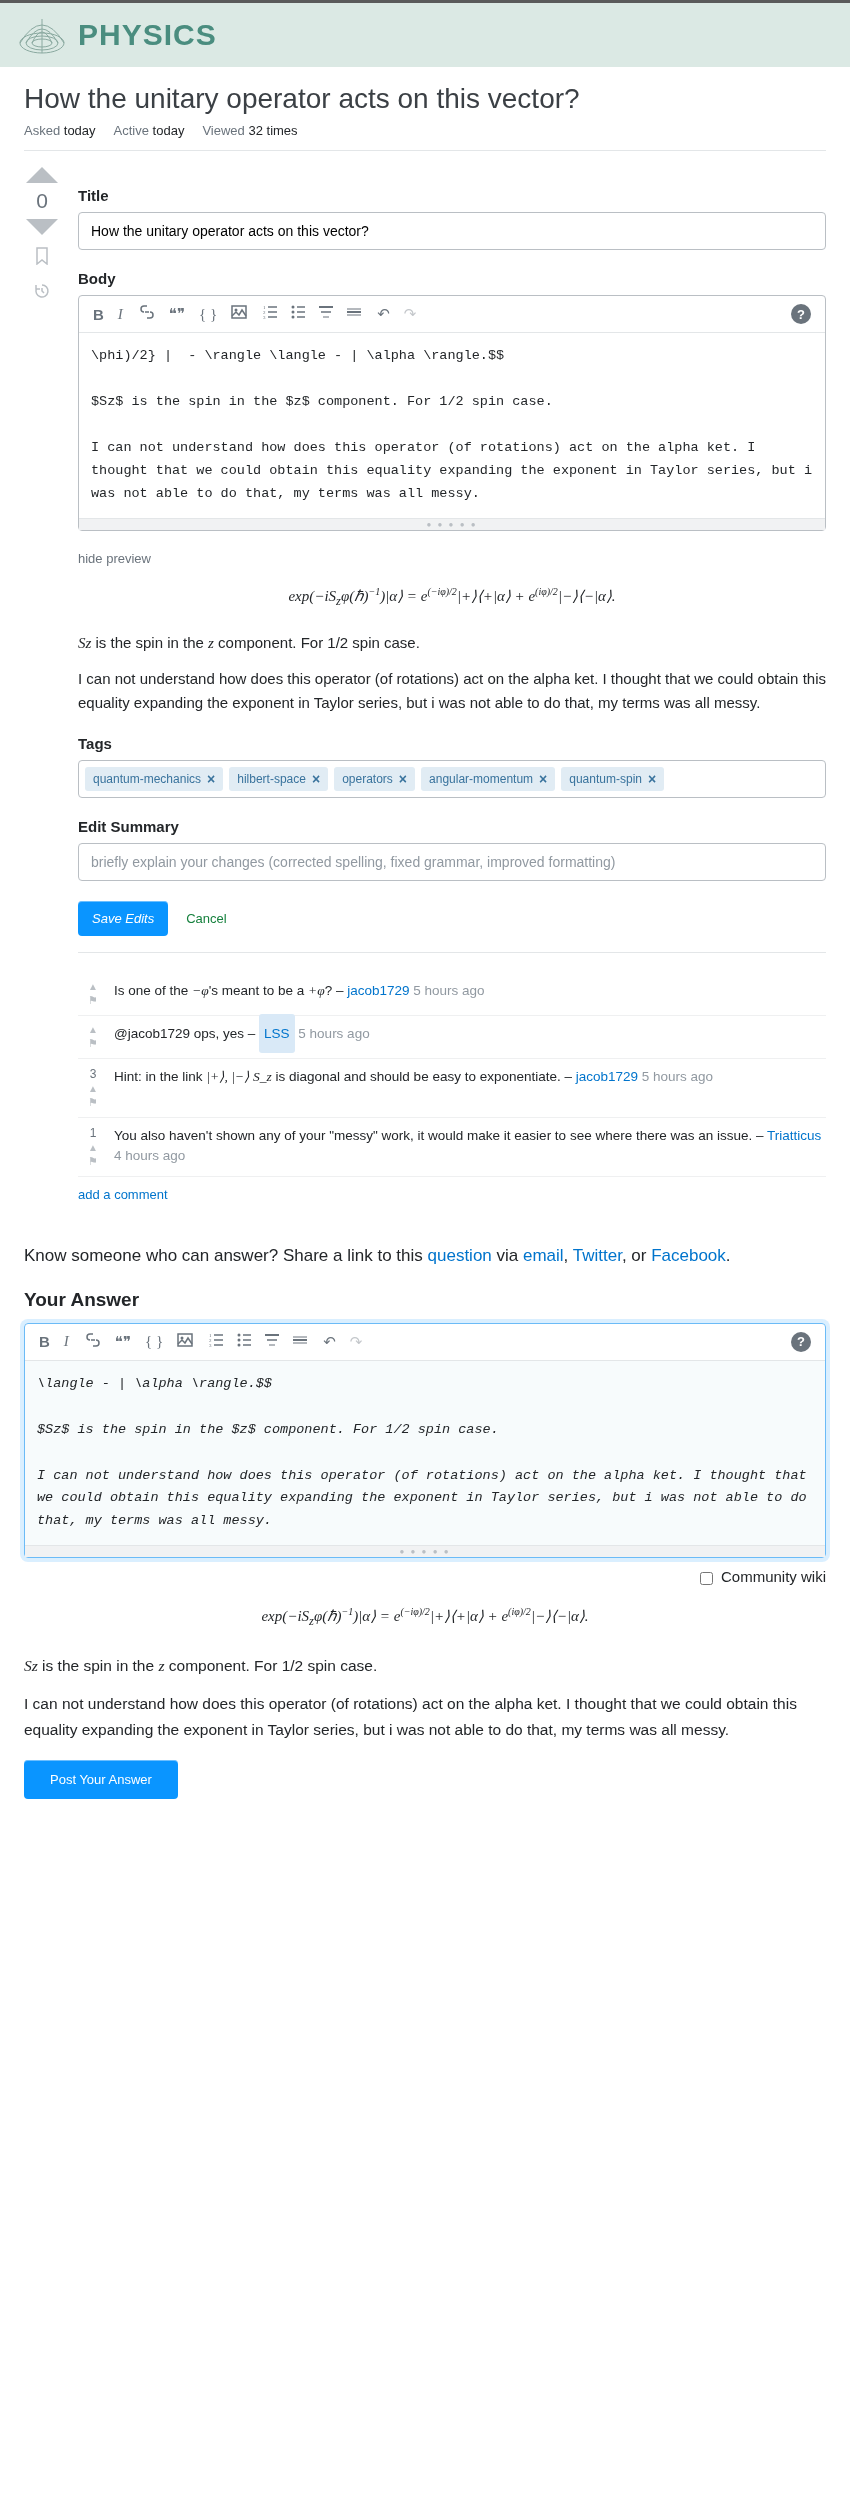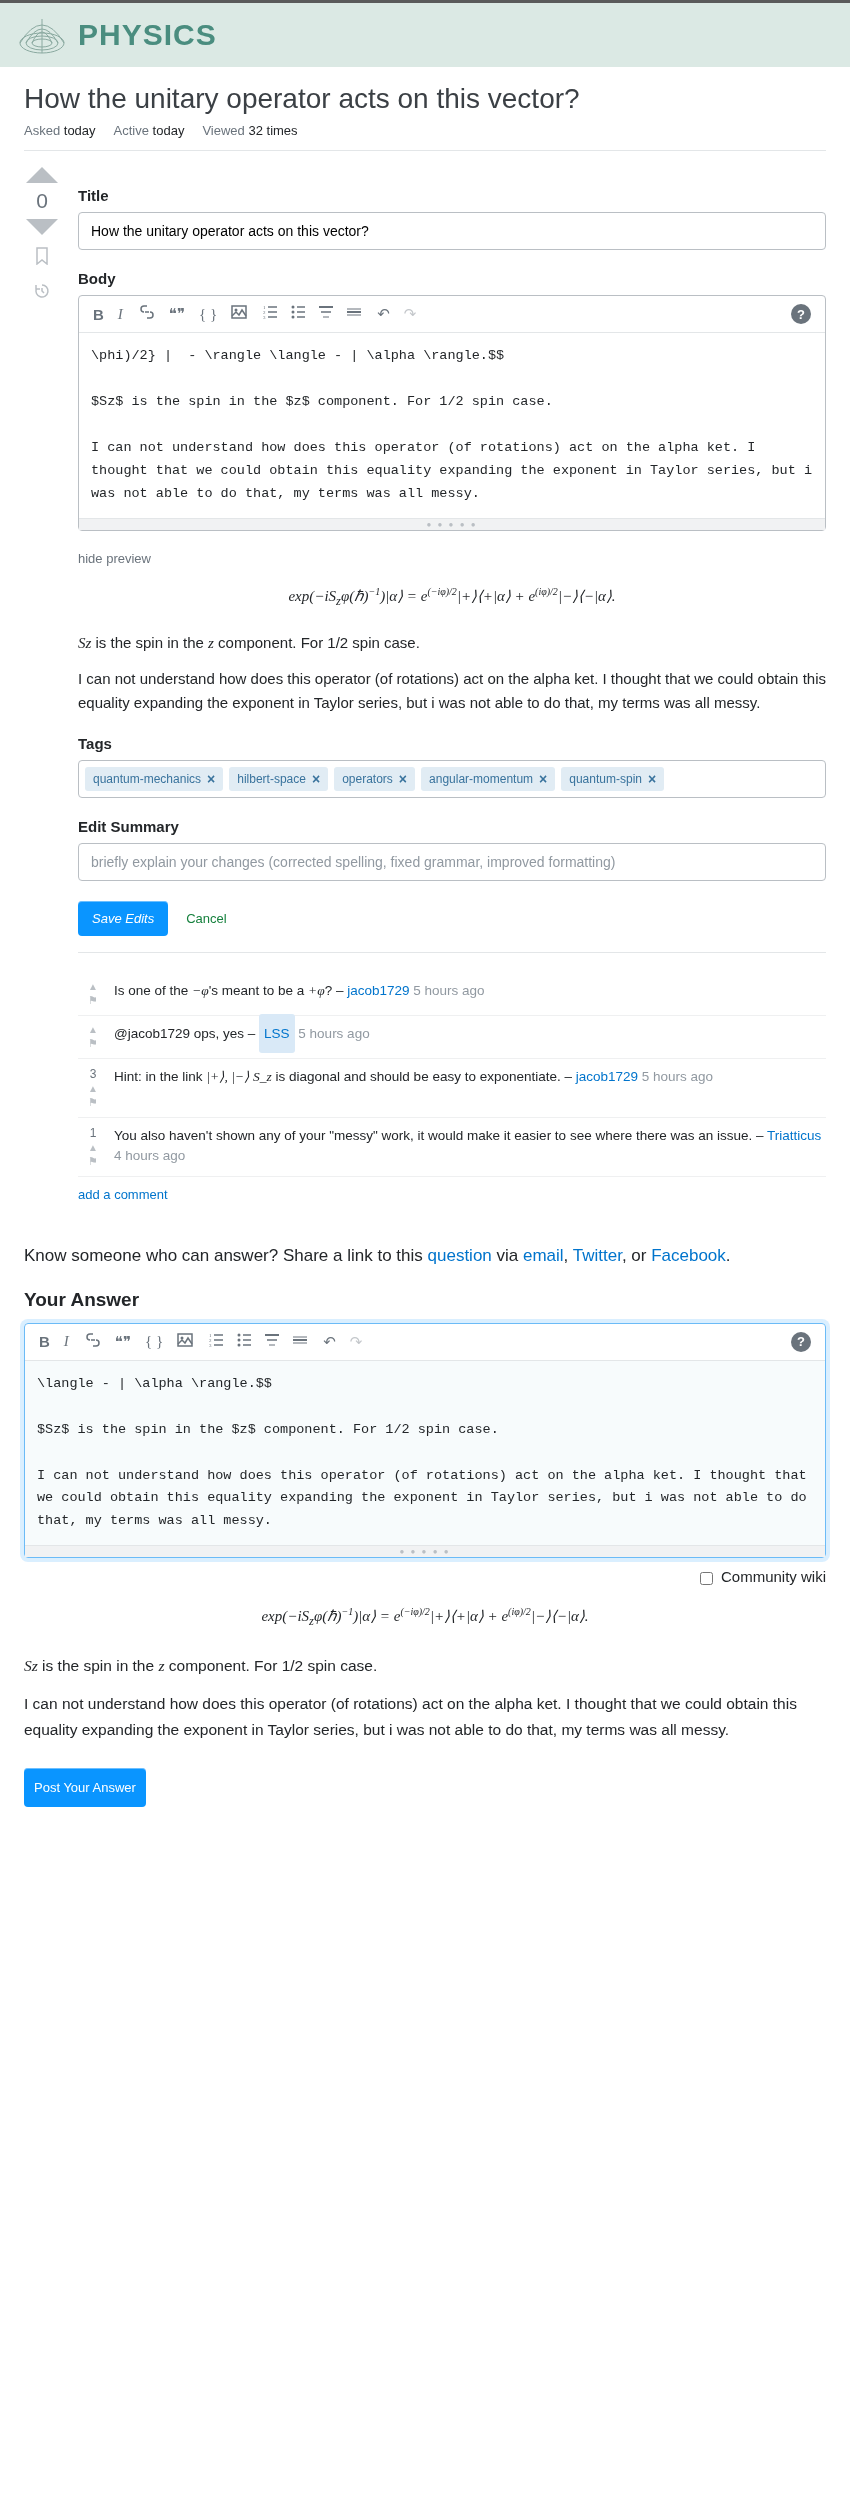--- a/index.html
+++ b/index.html
@@ -24,21 +24,21 @@
 .title-input { width: 100%; padding: 10px 12px; border: 1px solid #babfc4; border-radius: 4px; font-size: 14px; }
 .editor-box { border: 1px solid #babfc4; border-radius: 4px; margin-bottom: 10px; }
 .editor-toolbar { display: flex; align-items: center; padding: 8px 14px; gap: 16px; border-bottom: 1px solid #e3e6e8; }
 .tb-group { display: flex; gap: 14px; align-items: center; }
 .tb-spacer { flex: 1; }
 .tb-btn { color: #6a737c; cursor: pointer; font-size: 15px; font-family: Georgia, serif; }
 .tb-btn.bold { font-weight: 700; font-family: Arial; }
 .tb-btn.italic { font-style: italic; }
 .help-circle { width: 20px; height: 20px; border-radius: 50%; background: #6a737c; color: #fff; font-size: 13px; display: inline-flex; align-items: center; justify-content: center; font-weight: 700; }
 .editor-body { padding: 12px; font-family: "Courier New", monospace; font-size: 13.5px; line-height: 1.7; white-space: pre-wrap; word-wrap: break-word; }
-.editor-body.active { background: #f7fbfc; }
+.editor-body.active { background: #f7fbfc; font-style: italic; }
 .grippie { height: 12px; background: #f1f2f3; border-top: 1px solid #e3e6e8; cursor: ns-resize; display: flex; align-items: center; justify-content: center; color: #babfc4; font-size: 8px; letter-spacing: 2px; }
 .hide-preview { color: #6a737c; font-size: 13px; margin: 10px 0; cursor: pointer; display: inline-block; }
 .preview { font-size: 15px; line-height: 1.6; margin-bottom: 14px; }
 .formula { font-family: Georgia, serif; font-style: italic; text-align: center; padding: 8px 0; font-size: 15px; }
 .formula sup { font-size: 10px; }
 .preview-sz { font-family: Georgia, serif; font-style: italic; }
 .tags-box { border: 1px solid #babfc4; border-radius: 4px; padding: 6px; display: flex; flex-wrap: wrap; gap: 6px; }
 .tag-chip { background: #e1ecf4; color: #39739d; padding: 4px 8px; border-radius: 3px; font-size: 12px; display: inline-flex; align-items: center; gap: 6px; }
 .tag-x { font-weight: 700; cursor: pointer; font-size: 14px; color: #39739d; }
 .summary-input { width: 100%; padding: 10px 12px; border: 1px solid #babfc4; border-radius: 4px; font-size: 14px; }
@@ -58,21 +58,21 @@
 .comment-body .math { font-family: Georgia, serif; font-style: italic; }
 .add-comment { color: #0074cc; font-size: 13px; cursor: pointer; display: inline-block; margin: 10px 0 20px; }
 .know-someone { font-size: 17px; line-height: 1.6; margin: 20px 0; }
 .know-someone a { color: #0074cc; text-decoration: none; }
 .your-answer-h { font-size: 19px; margin: 16px 0 12px; }
 .answer-editor-wrap { border: 1px solid #babfc4; border-radius: 4px; }
 .answer-editor-wrap.focused { box-shadow: 0 0 0 4px rgba(10,149,255,0.15); border-color: #6bbbf7; }
 .cw-row { text-align: right; padding: 10px 0; font-size: 15px; }
 .cw-row input { margin-right: 4px; vertical-align: middle; }
 .answer-preview { font-size: 15.5px; line-height: 1.7; }
-.post-answer-btn { background: #0a95ff; color: #fff; border: none; padding: 12px 10px; border-radius: 4px; font-size: 13px; cursor: pointer; margin: 24px 0; box-shadow: inset 0 1px 0 rgba(255,255,255,0.4); }
+.post-answer-btn { background: #0a95ff; color: #fff; border: none; padding: 12px 26px; border-radius: 4px; font-size: 13px; cursor: pointer; margin: 16px 0; box-shadow: inset 0 1px 0 rgba(255,255,255,0.4); }
 </style>
 </head>
 <body>
 
 <div class="topbar-border"></div>
 
 <header class="site-header">
   <span class="logo-icon">
     <svg viewBox="0 0 48 40">
         <ellipse cx="24" cy="28" rx="22" ry="10" fill="none" stroke="#8aa9a0" stroke-width="1"></ellipse>

